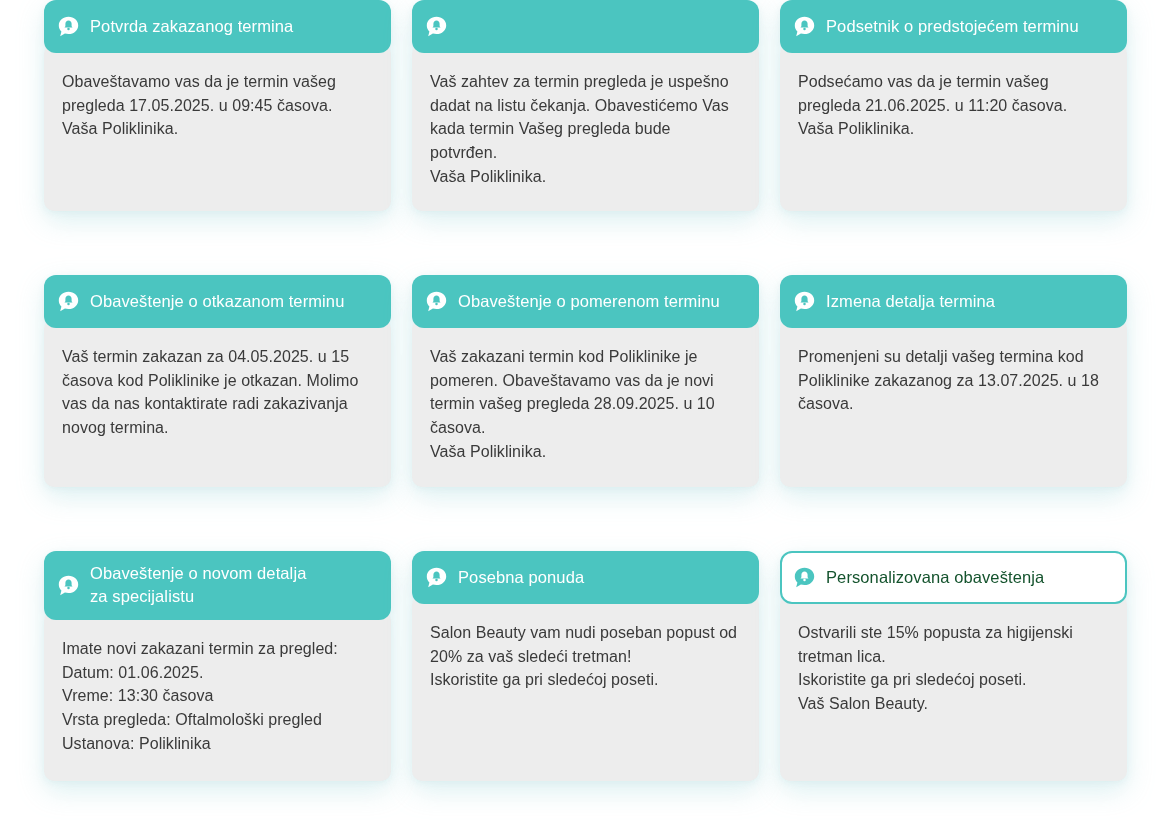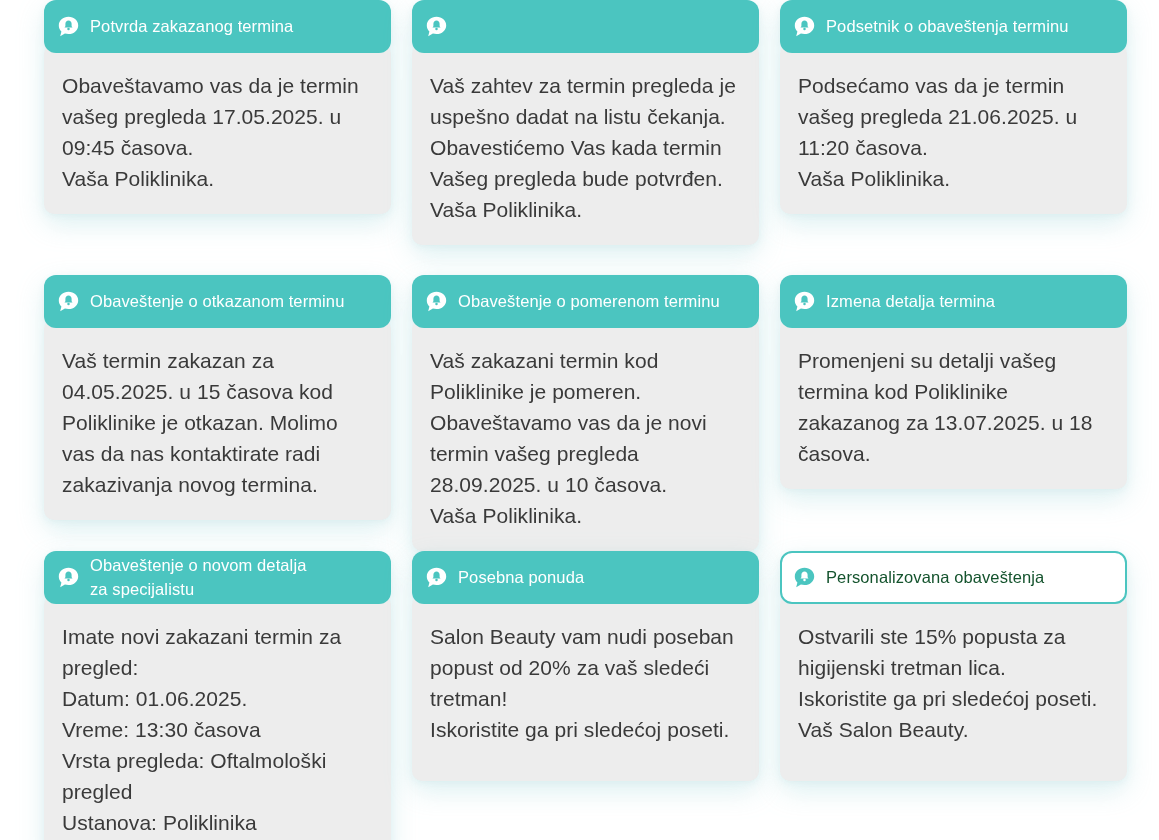--- a/index.html
+++ b/index.html
@@ -71,21 +71,21 @@
     border-radius: 10px;
     margin-top: -9px;
     padding: 26px 18px 20px 18px;
     flex: 1 1 auto;
     position: relative;
     z-index: 1;
   }
 
   .card-text {
     color: #3a3a3a;
-    font-size: 21px;
+    font-size: 16px;
     line-height: 1.48;
     white-space: pre-line;
     letter-spacing: 0.05px;
   }
 
   
   .card.is-selected .card-header {
     background: #ffffff;
     border: 2px solid #4BC5C0;
     padding: 9px 16px 9px 12px;
@@ -133,21 +133,21 @@
     </div>
     <div class="card">
       <div class="card-header">
         <span class="bubble-icon">
           <svg viewBox="0 0 21 21" aria-hidden="true">
             <path class="bub" d="M10.5 0.8 C16 0.8 20.2 4.6 20.2 9.4 C20.2 14.2 16 18 10.5 18 C9.2 18 8 17.8 6.9 17.5 L2.2 20.2 L3.4 15.4 C1.7 13.8 0.8 11.7 0.8 9.4 C0.8 4.6 5 0.8 10.5 0.8 Z" fill="#ffffff"></path>
             <path class="bell" d="M10.5 4.6 C12.3 4.6 13.6 6.0 13.6 7.8 L13.6 10.2 L14.5 11.6 L6.5 11.6 L7.4 10.2 L7.4 7.8 C7.4 6.0 8.7 4.6 10.5 4.6 Z" fill="#4BC5C0"></path>
             <circle class="bell" cx="10.5" cy="12.9" r="1.25" fill="#4BC5C0"></circle>
           </svg>
         </span>
-        <div class="card-title">Podsetnik o obaveštenja terminu</div>
+        <div class="card-title">Podsetnik o predstojećem terminu</div>
       </div>
       <div class="card-body">
         <div class="card-text">Podsećamo vas da je termin vašeg pregleda 21.06.2025. u 11:20 časova.
 Vaša Poliklinika.</div>
       </div>
     </div>
     <div class="card">
       <div class="card-header">
         <span class="bubble-icon">
           <svg viewBox="0 0 21 21" aria-hidden="true">

